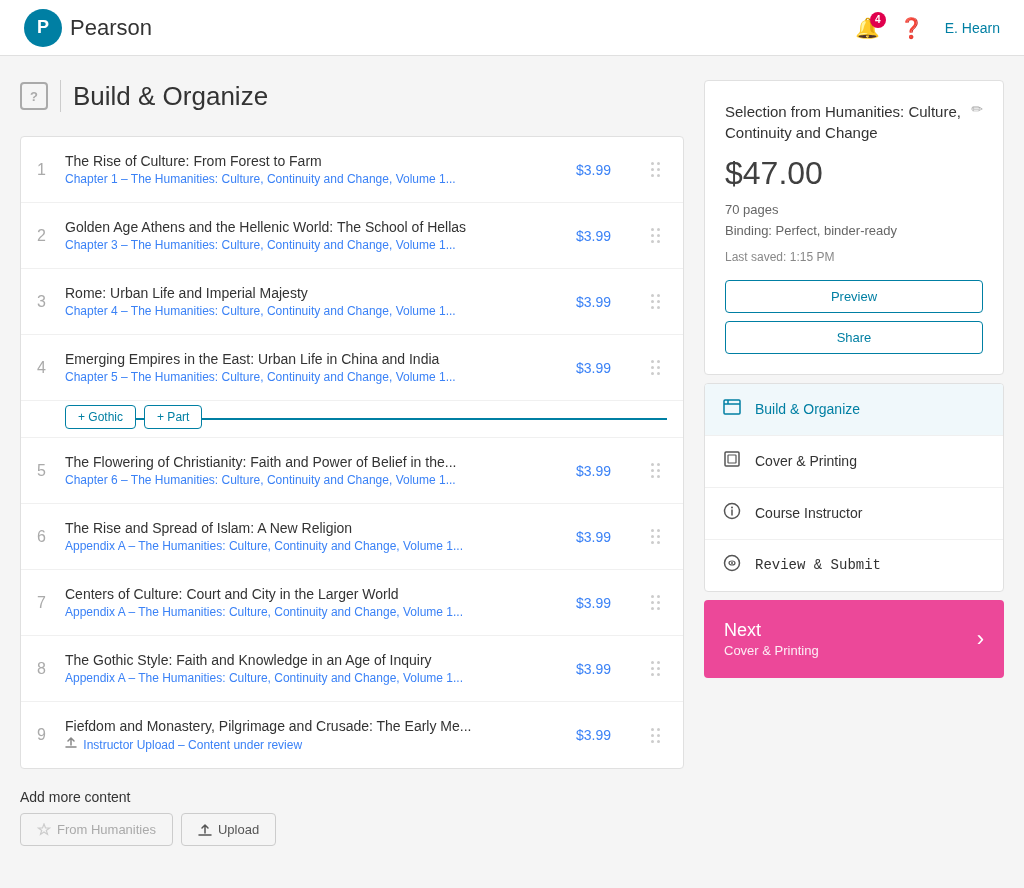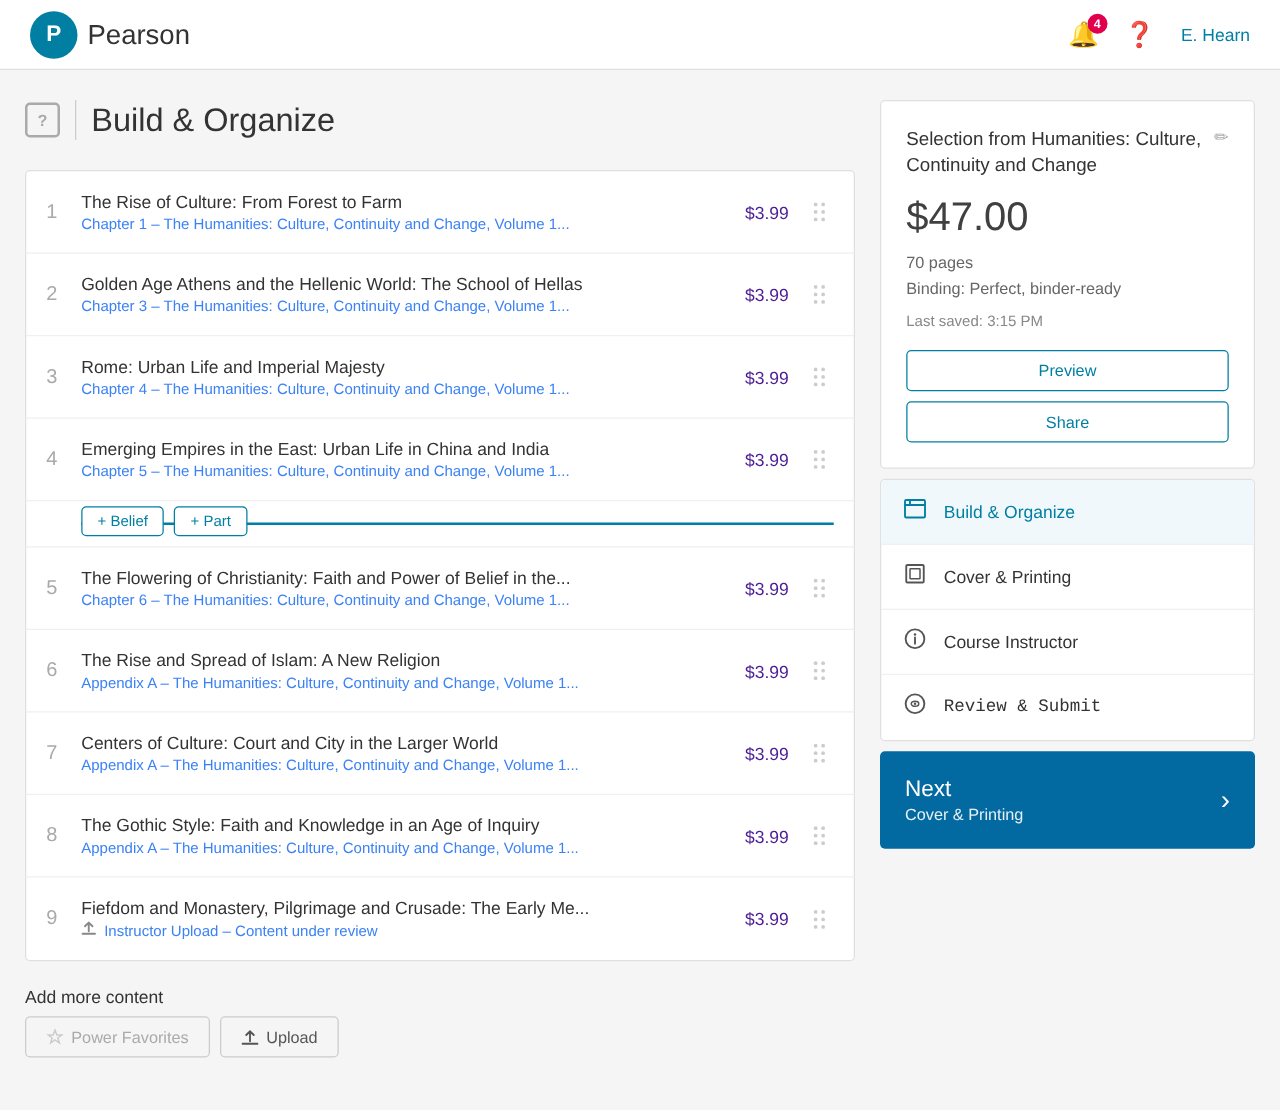--- a/index.html
+++ b/index.html
@@ -79,21 +79,21 @@
       position: relative;
     }
     .content-item:last-child { border-bottom: none; }
     .item-number {
       width: 28px; min-width: 28px;
       color: #aaa; font-size: 16px; font-weight: 300;
     }
     .item-details { flex: 1; padding-right: 16px; }
     .item-title { font-size: 14px; color: #333; margin-bottom: 3px; }
     .item-subtitle { font-size: 12px; color: #3b82f6; }
-    .item-price { color: #4c1d95; font-size: 14px; min-width: 55px; text-align: right; }
+    .item-price { color: #3b82f6; font-size: 14px; min-width: 55px; text-align: left; }
     .item-drag {
       width: 24px; margin-left: 12px;
       display: flex; flex-direction: column; gap: 3px; align-items: center;
     }
     .drag-dots { display: flex; flex-direction: column; gap: 3px; }
     .drag-dot-row { display: flex; gap: 3px; }
     .drag-dot { width: 3px; height: 3px; background: #ccc; border-radius: 50%; }
 
     
     .insert-row {
@@ -185,21 +185,21 @@
       cursor: pointer;
     }
     .nav-step:last-child { border-bottom: none; font-family: Liberation Mono, monospace; }
     .nav-step.active { background: #f0f8fb; }
     .step-icon { font-size: 18px; color: #555; width: 22px; text-align: center; }
     .step-label { font-size: 14px; color: #333; }
     .nav-step.active .step-label { color: #007FA3; font-weight: 500; }
 
     
     .next-btn {
-      background: #0369a1; border: none; border-radius: 4px;
+      background: #ec4899; border: none; border-radius: 4px;
       width: 100%; padding: 20px 20px;
       display: flex; align-items: center; justify-content: space-between;
       cursor: pointer; color: white; gap: 20px;
     }
     .next-btn-content { text-align: left; }
     .next-label { font-size: 18px; font-weight: 500; }
     .next-sublabel { font-size: 13px; opacity: 0.9; margin-top: 2px; }
     .next-arrow { font-size: 22px; }
   </style>
 </head>
@@ -330,21 +330,21 @@
               <div class="drag-dot-row">
                 <div class="drag-dot"></div>
                 <div class="drag-dot"></div>
               </div>
             </div>
         </div>
       </div>
 
       <div class="insert-row">
         <div class="insert-line"></div>
-        <button class="insert-btn">+ Belief</button>
+        <button class="insert-btn">+ Gothic</button>
         <button class="insert-btn">+ Part</button>
       </div>
 
       <div class="content-item">
         <span class="item-number">5</span>
         <div class="item-details">
           <div class="item-title">The Flowering of Christianity: Faith and Power of Belief in the...</div>
           <div class="item-subtitle">Chapter 6 – The Humanities: Culture, Continuity and Change, Volume 1...</div>
         </div>
         <span class="item-price">$3.99</span>
@@ -474,21 +474,21 @@
       </div>
     </div>
 
     <div class="add-more-section">
       <div class="add-more-label">Add more content</div>
       <div class="search-row">
         <button class="favorites-btn">
           <svg width="14" height="14" viewBox="0 0 14 14" fill="none">
               <path d="M7 1l1.5 4h4l-3.2 2.4 1.2 4L7 9l-3.5 2.4 1.2-4L1.5 5h4z" stroke="#ccc" stroke-width="1.2" fill="none"></path>
             </svg>
-          <span>Power Favorites</span>
+          <span>From Humanities</span>
         </button>
         <button class="upload-btn">
           <svg width="14" height="14" viewBox="0 0 14 14" fill="none">
               <path d="M7 2v8M4 5l3-3 3 3M1 12h12" stroke="#555" stroke-width="1.5" stroke-linecap="round"></path>
             </svg>
           <span>Upload</span>
         </button>
       </div>
     </div>
   </div>
@@ -498,21 +498,21 @@
     <div class="selection-card">
       <div class="selection-title-row">
         <div class="selection-title">Selection from Humanities: Culture, Continuity and Change</div>
         <span class="edit-icon">✏</span>
       </div>
       <div class="selection-price">$47.00</div>
       <div class="selection-meta">
         <div>70 pages</div>
         <div class="binding">Binding: Perfect, binder-ready</div>
       </div>
-      <div class="last-saved">Last saved: 3:15 PM</div>
+      <div class="last-saved">Last saved: 1:15 PM</div>
       <div class="action-btns">
         <button class="preview-btn">Preview</button>
         <button class="share-btn">Share</button>
       </div>
     </div>
 
     <div class="nav-steps">
       <div class="nav-step active">
         <span class="step-icon">
           <svg width="18" height="18" viewBox="0 0 18 18" fill="none">

